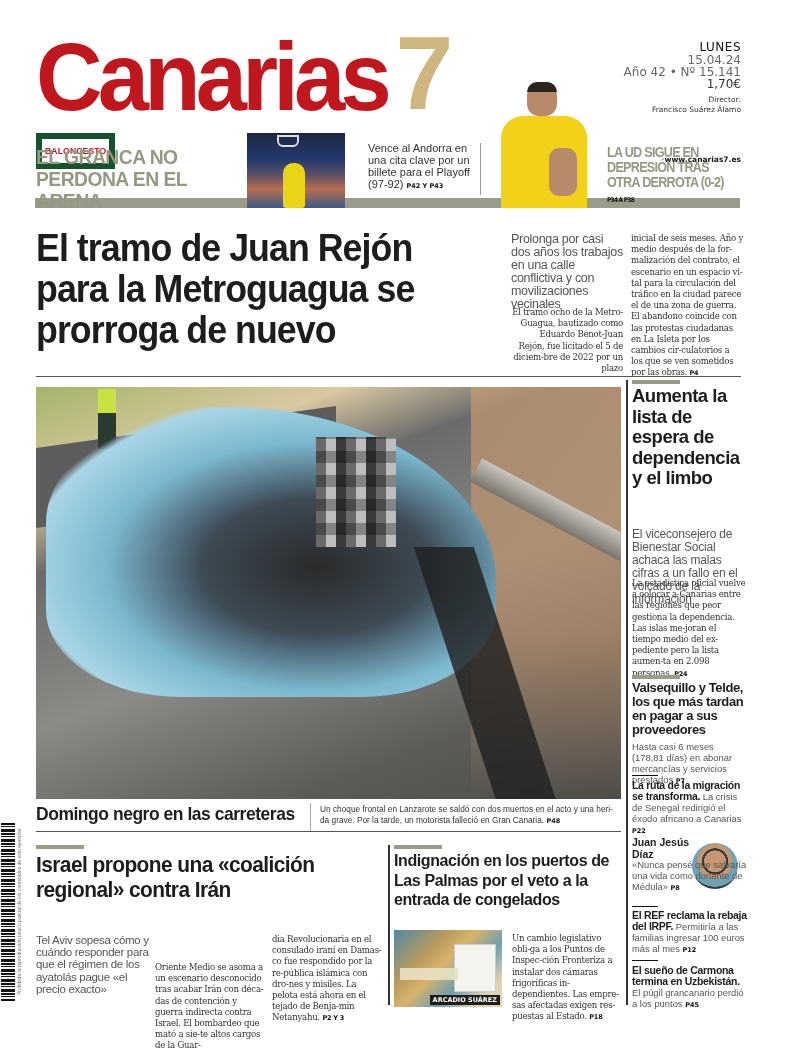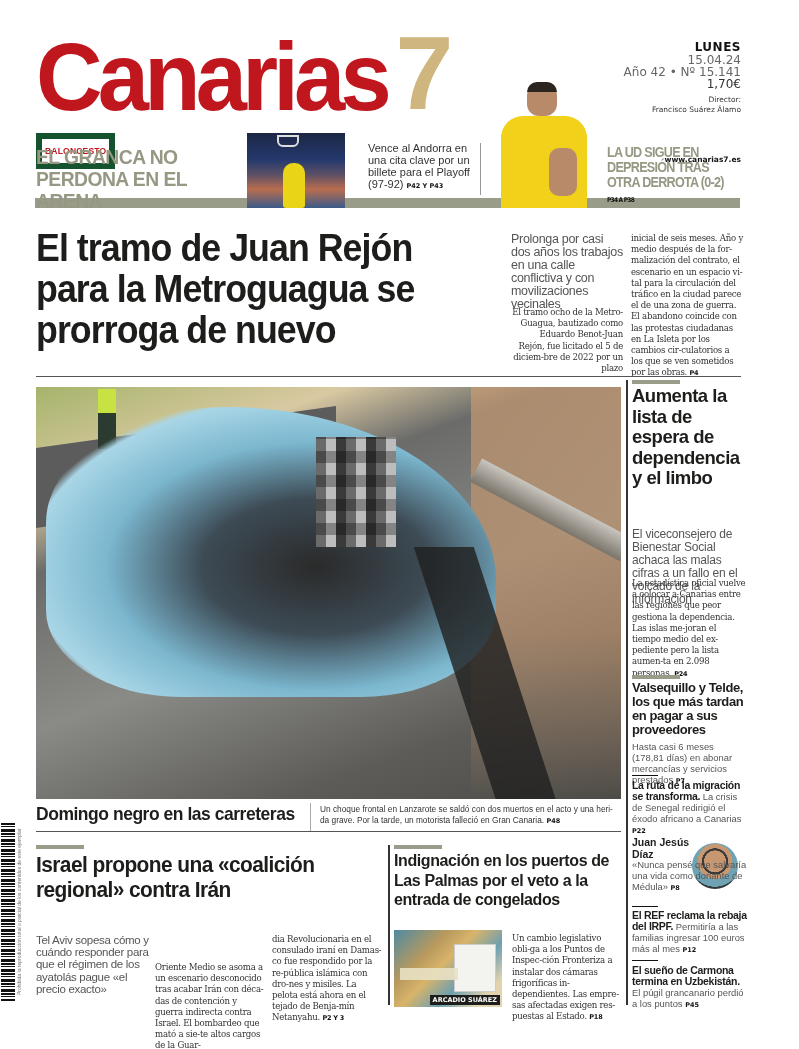--- a/index.html
+++ b/index.html
@@ -7,21 +7,21 @@
   body { position: relative; font-family: "Liberation Sans", sans-serif; color: #1d1d1b; }
 
   .abs { position: absolute; }
 
   
   .logo { left: 36px; top: 30px; height: 95px; display: flex; align-items: flex-end; }
   .logo-word { font-family: "Liberation Sans", sans-serif; font-weight: 700; font-size: 96px; letter-spacing: -5px; color: #c0171f; line-height: 1; transform: scaleX(0.96); transform-origin: left; }
   .logo-seven { font-family: "Liberation Sans", sans-serif; font-weight: 700; font-size: 104px; color: #cfb57e; line-height: 1; margin-left: -6px; }
 
   .edition { right: 58px; top: 40px; width: 150px; text-align: right; font-family: "DejaVu Sans", sans-serif; }
-  .edition .day { font-weight: 700; font-size: 12px; color: #111; letter-spacing: 0.5px; }
+  .edition .day { font-weight: 400; font-size: 12px; color: #111; letter-spacing: 0.5px; }
   .edition .line { font-size: 12px; color: #666; line-height: 12px; }
   .edition .small { font-size: 7.5px; color: #333; line-height: 10px; }
   .edition .web { font-size: 7.5px; font-weight: 700; color: #111; line-height: 10px; margin-top: 40px; }
 
   
   .band { left: 35px; top: 198px; width: 705px; height: 10px; background: #9a9c8a; }
   .tag { left: 36px; top: 133px; border: 6px solid #14532d; color: #c0171f; font-size: 8.5px; font-weight: 700; padding: 7px 3px; letter-spacing: 0.2px; }
   .teaser1-title { left: 36px; top: 146px; width: 210px; font-family: "Liberation Sans", sans-serif; font-weight: 700; font-size: 21px; line-height: 22px; color: #979884; letter-spacing: -0.6px; transform: scaleX(0.92); transform-origin: left; }
   .teaser1-photo { left: 247px; top: 133px; width: 98px; height: 75px; background: linear-gradient(180deg, #1b2744 0%, #24386d 35%, #5a4f66 55%, #b86d4e 75%, #3b5b8a 100%); overflow: hidden; }
   .teaser1-photo .player { position:absolute; left: 36px; top: 30px; width: 22px; height: 45px; background: #e9d418; border-radius: 10px 10px 3px 3px; }

